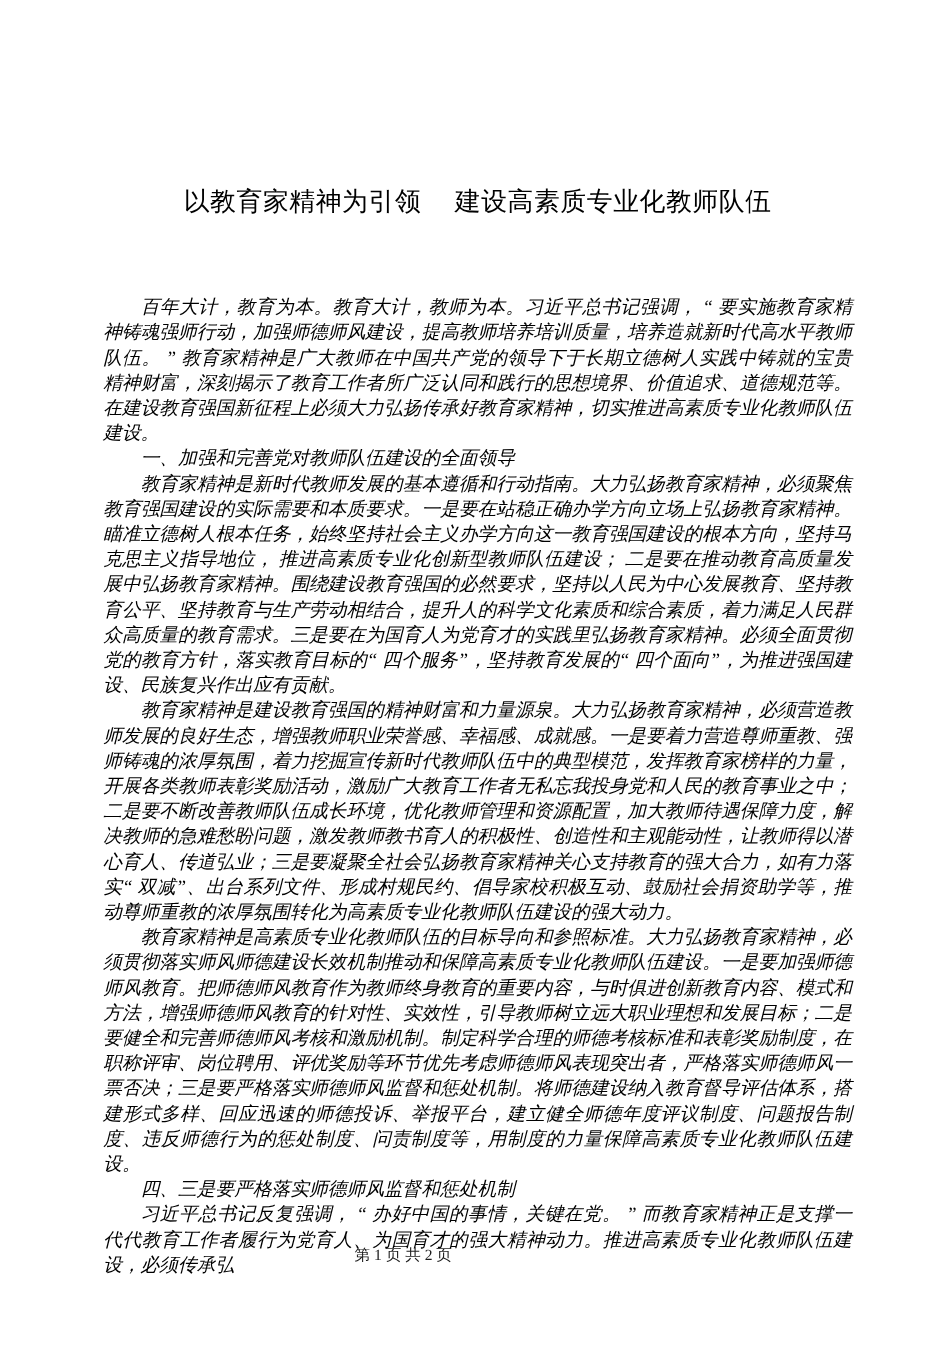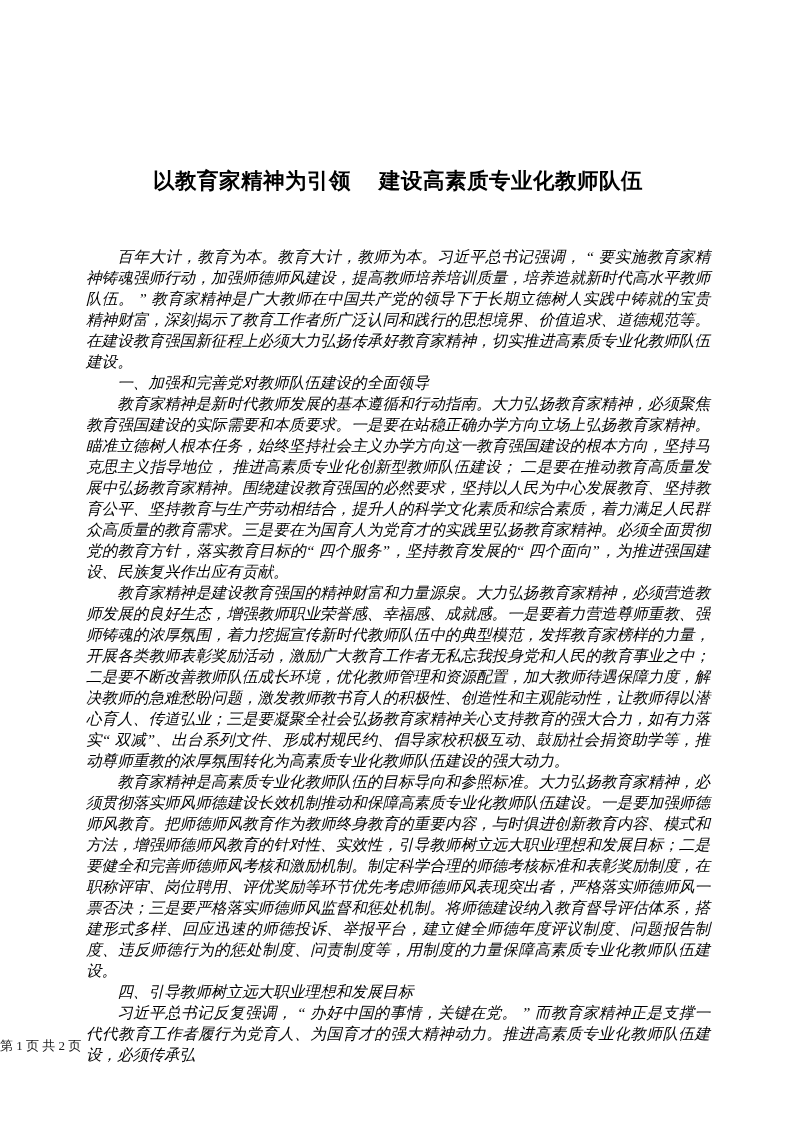--- a/index.html
+++ b/index.html
@@ -13,61 +13,60 @@
     font-family: "Liberation Serif", "DejaVu Serif", serif;
     overflow: hidden;
   }
   .doc-title {
     position: absolute;
     top: 151px;
     left: 86px;
     width: 624px;
     text-align: center;
     font-size: 21.5px;
-    font-weight: 700;
+    font-weight: 400;
     line-height: 34px;
     letter-spacing: 0.5px;
     white-space: pre-wrap;
-    margin-top: 13px;
   }
   .doc-content {
     position: absolute;
     top: 246px;
     left: 86px;
     width: 624px;
     font-size: 15.6px;
     line-height: 21px;
     text-align: justify;
   }
   .doc-content p {
     text-indent: 2em;
     margin: 0;
     font-style: italic;
   }
   .doc-footer {
     position: absolute;
     top: 1037px;
     left: 0;
     width: 672px;
-    text-align: left;
+    text-align: center;
     font-size: 13px;
     line-height: 17px;
     color: #1a1a1a;
   }
 </style>
 </head>
 <body>
 
 <div class="page">
   <h1 class="doc-title">以教育家精神为引领　 建设高素质专业化教师队伍</h1>
 
   <div class="doc-content" id="doc-content">
       <p class="paragraph">百年大计，教育为本。教育大计，教师为本。习近平总书记强调， “ 要实施教育家精神铸魂强师行动，加强师德师风建设，提高教师培养培训质量，培养造就新时代高水平教师队伍。 ” 教育家精神是广大教师在中国共产党的领导下于长期立德树人实践中铸就的宝贵精神财富，深刻揭示了教育工作者所广泛认同和践行的思想境界、价值追求、道德规范等。在建设教育强国新征程上必须大力弘扬传承好教育家精神，切实推进高素质专业化教师队伍建设。</p>
       <p class="heading">一、加强和完善党对教师队伍建设的全面领导</p>
       <p class="paragraph">教育家精神是新时代教师发展的基本遵循和行动指南。大力弘扬教育家精神，必须聚焦教育强国建设的实际需要和本质要求。一是要在站稳正确办学方向立场上弘扬教育家精神。瞄准立德树人根本任务，始终坚持社会主义办学方向这一教育强国建设的根本方向，坚持马克思主义指导地位， 推进高素质专业化创新型教师队伍建设； 二是要在推动教育高质量发展中弘扬教育家精神。围绕建设教育强国的必然要求，坚持以人民为中心发展教育、坚持教育公平、坚持教育与生产劳动相结合，提升人的科学文化素质和综合素质，着力满足人民群众高质量的教育需求。三是要在为国育人为党育才的实践里弘扬教育家精神。必须全面贯彻党的教育方针，落实教育目标的“ 四个服务”，坚持教育发展的“ 四个面向”，为推进强国建设、民族复兴作出应有贡献。</p>
       <p class="paragraph">教育家精神是建设教育强国的精神财富和力量源泉。大力弘扬教育家精神，必须营造教师发展的良好生态，增强教师职业荣誉感、幸福感、成就感。一是要着力营造尊师重教、强师铸魂的浓厚氛围，着力挖掘宣传新时代教师队伍中的典型模范，发挥教育家榜样的力量，开展各类教师表彰奖励活动，激励广大教育工作者无私忘我投身党和人民的教育事业之中；二是要不断改善教师队伍成长环境，优化教师管理和资源配置，加大教师待遇保障力度，解决教师的急难愁盼问题，激发教师教书育人的积极性、创造性和主观能动性，让教师得以潜心育人、传道弘业；三是要凝聚全社会弘扬教育家精神关心支持教育的强大合力，如有力落实“ 双减”、出台系列文件、形成村规民约、倡导家校积极互动、鼓励社会捐资助学等，推动尊师重教的浓厚氛围转化为高素质专业化教师队伍建设的强大动力。</p>
       <p class="paragraph">教育家精神是高素质专业化教师队伍的目标导向和参照标准。大力弘扬教育家精神，必须贯彻落实师风师德建设长效机制推动和保障高素质专业化教师队伍建设。一是要加强师德师风教育。把师德师风教育作为教师终身教育的重要内容，与时俱进创新教育内容、模式和方法，增强师德师风教育的针对性、实效性，引导教师树立远大职业理想和发展目标；二是要健全和完善师德师风考核和激励机制。制定科学合理的师德考核标准和表彰奖励制度，在职称评审、岗位聘用、评优奖励等环节优先考虑师德师风表现突出者，严格落实师德师风一票否决；三是要严格落实师德师风监督和惩处机制。将师德建设纳入教育督导评估体系，搭建形式多样、回应迅速的师德投诉、举报平台，建立健全师德年度评议制度、问题报告制度、违反师德行为的惩处制度、问责制度等，用制度的力量保障高素质专业化教师队伍建设。</p>
-      <p class="heading">四、引导教师树立远大职业理想和发展目标</p>
+      <p class="heading">四、三是要严格落实师德师风监督和惩处机制</p>
       <p class="paragraph">习近平总书记反复强调， “ 办好中国的事情，关键在党。 ”  而教育家精神正是支撑一代代教育工作者履行为党育人、为国育才的强大精神动力。推进高素质专业化教师队伍建设，必须传承弘</p>
     </div>
 
   <div class="doc-footer">第 1 页 共 2 页</div>
 </div>
 
 </body></html>

